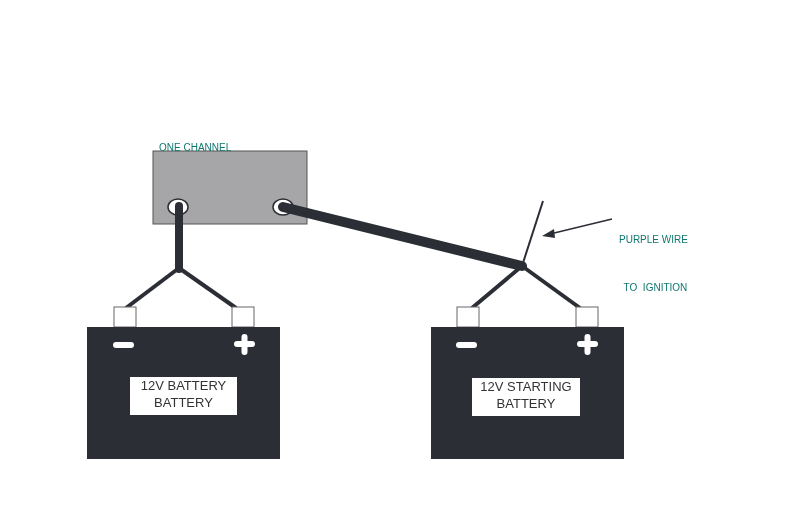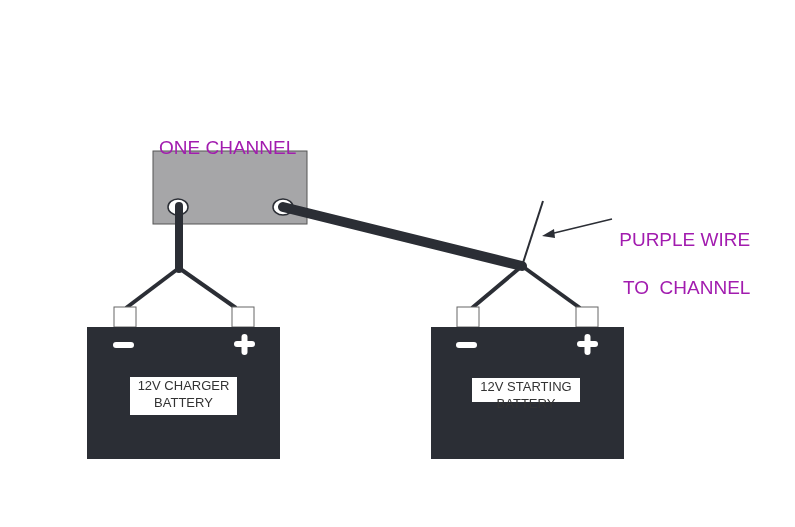--- a/index.html
+++ b/index.html
@@ -1,18 +1,18 @@
 <!DOCTYPE html>
 <html><head>
 <meta charset="utf-8">
 <style>
   html,body{margin:0;padding:0;background:#fff;}
   body{width:795px;height:527px;position:relative;overflow:hidden;font-family:"Liberation Sans",sans-serif;}
   svg{position:absolute;left:0;top:0;}
-  .lbl{position:absolute;color:#a21caf;font-size:19px;line-height:16px;white-space:pre;}
+  .lbl{position:absolute;color:#0f766e;font-size:10px;line-height:16px;white-space:pre;}
   .label-box{position:absolute;background:#fff;color:#333;font-size:13px;line-height:17px;text-align:center;}
 </style>
 </head>
 <body>
 
 <svg width="795" height="527">
 
   <rect x="153" y="151" width="154" height="73" fill="#a6a6a8" stroke="#555" stroke-width="1"></rect>
   <ellipse cx="178" cy="207" rx="10" ry="8" fill="#fff" stroke="#2b2e35" stroke-width="1.5"></ellipse>
   <ellipse cx="283" cy="207" rx="10" ry="8" fill="#fff" stroke="#2b2e35" stroke-width="1.5"></ellipse>
@@ -47,24 +47,24 @@
     <rect x="584.5" y="334" width="6" height="21" rx="3" fill="#fff"></rect>
   </g>
 </svg>
 
 <div class="lbl" style="left:159px;top:108px;">
   <div>ONE CHANNEL</div>
 </div>
 
 <div class="lbl" style="left:619px;top:200px;text-align:center;">
   <div>PURPLE WIRE</div>
-  <div style="padding-left:4px;">TO  CHANNEL</div>
+  <div style="padding-left:4px;">TO  IGNITION</div>
 </div>
 
 <div class="label-box" style="left:130px;top:377px;width:107px;height:38px;">
-  <div>12V CHARGER</div>
+  <div>12V BATTERY</div>
   <div>BATTERY</div>
 </div>
 
-<div class="label-box" style="left:472px;top:378px;width:108px;height:24px;">
+<div class="label-box" style="left:472px;top:378px;width:108px;height:38px;">
   <div>12V STARTING</div>
   <div>BATTERY</div>
 </div>
 
 </body></html>

